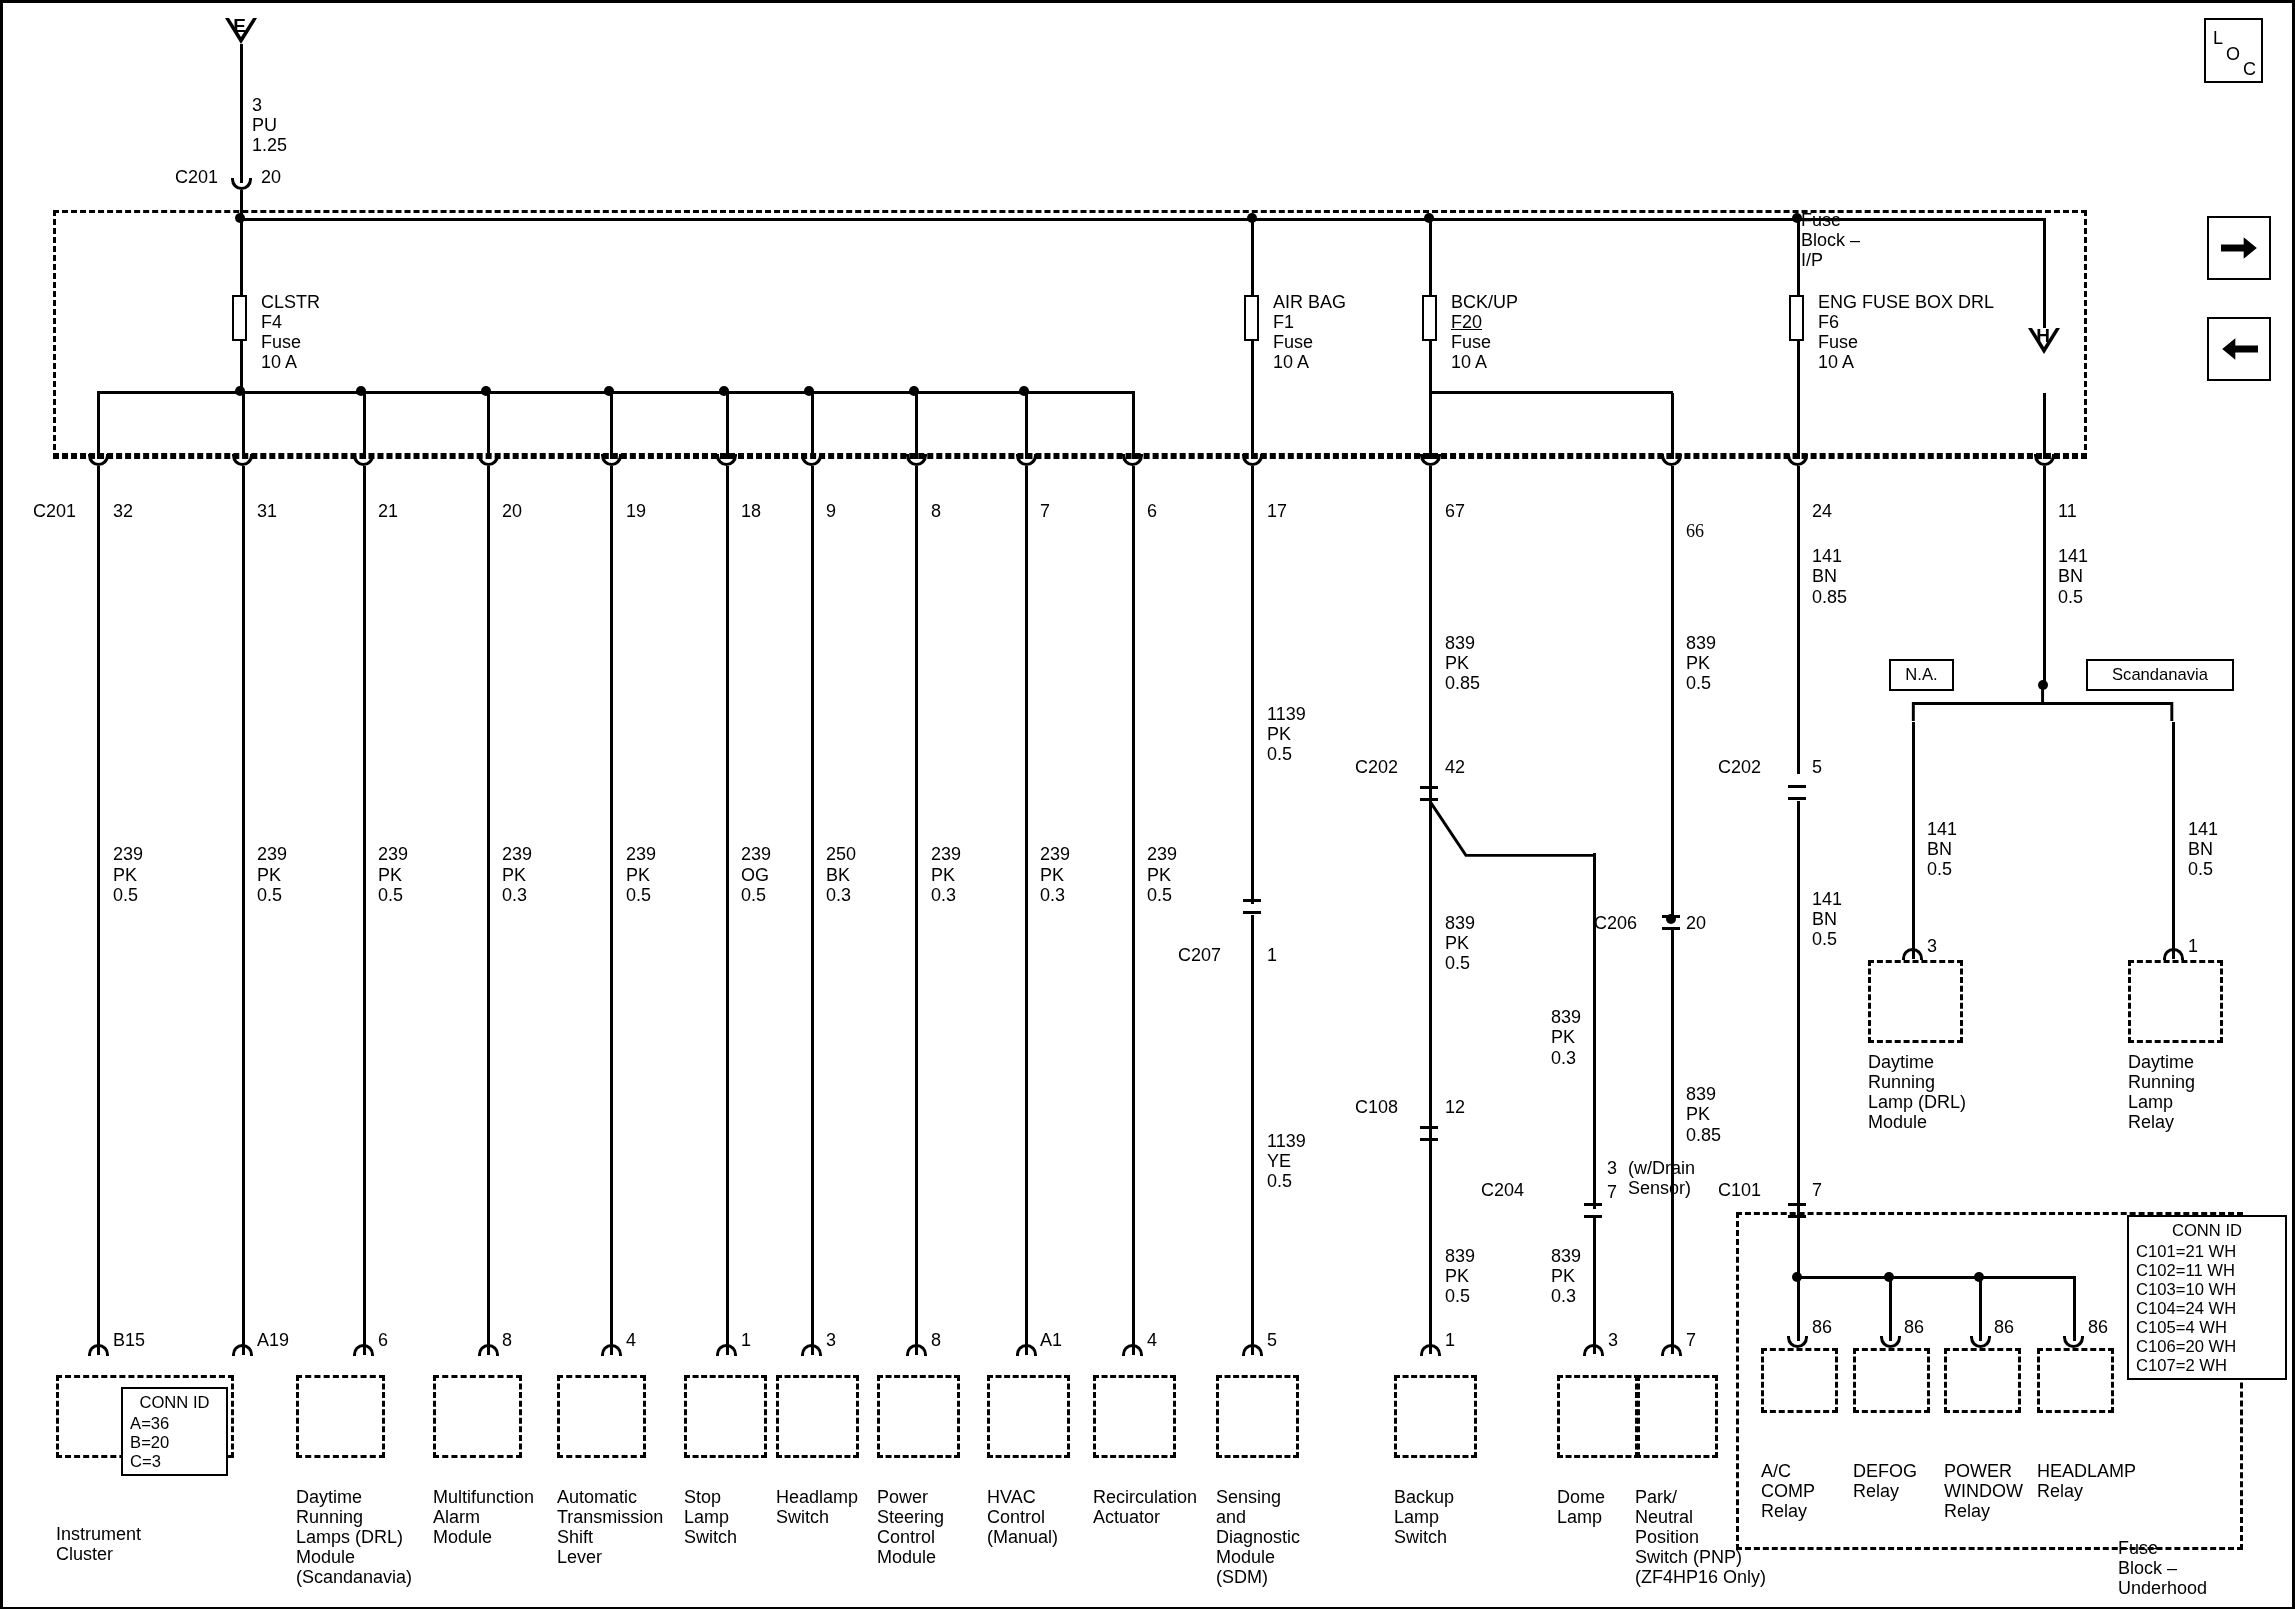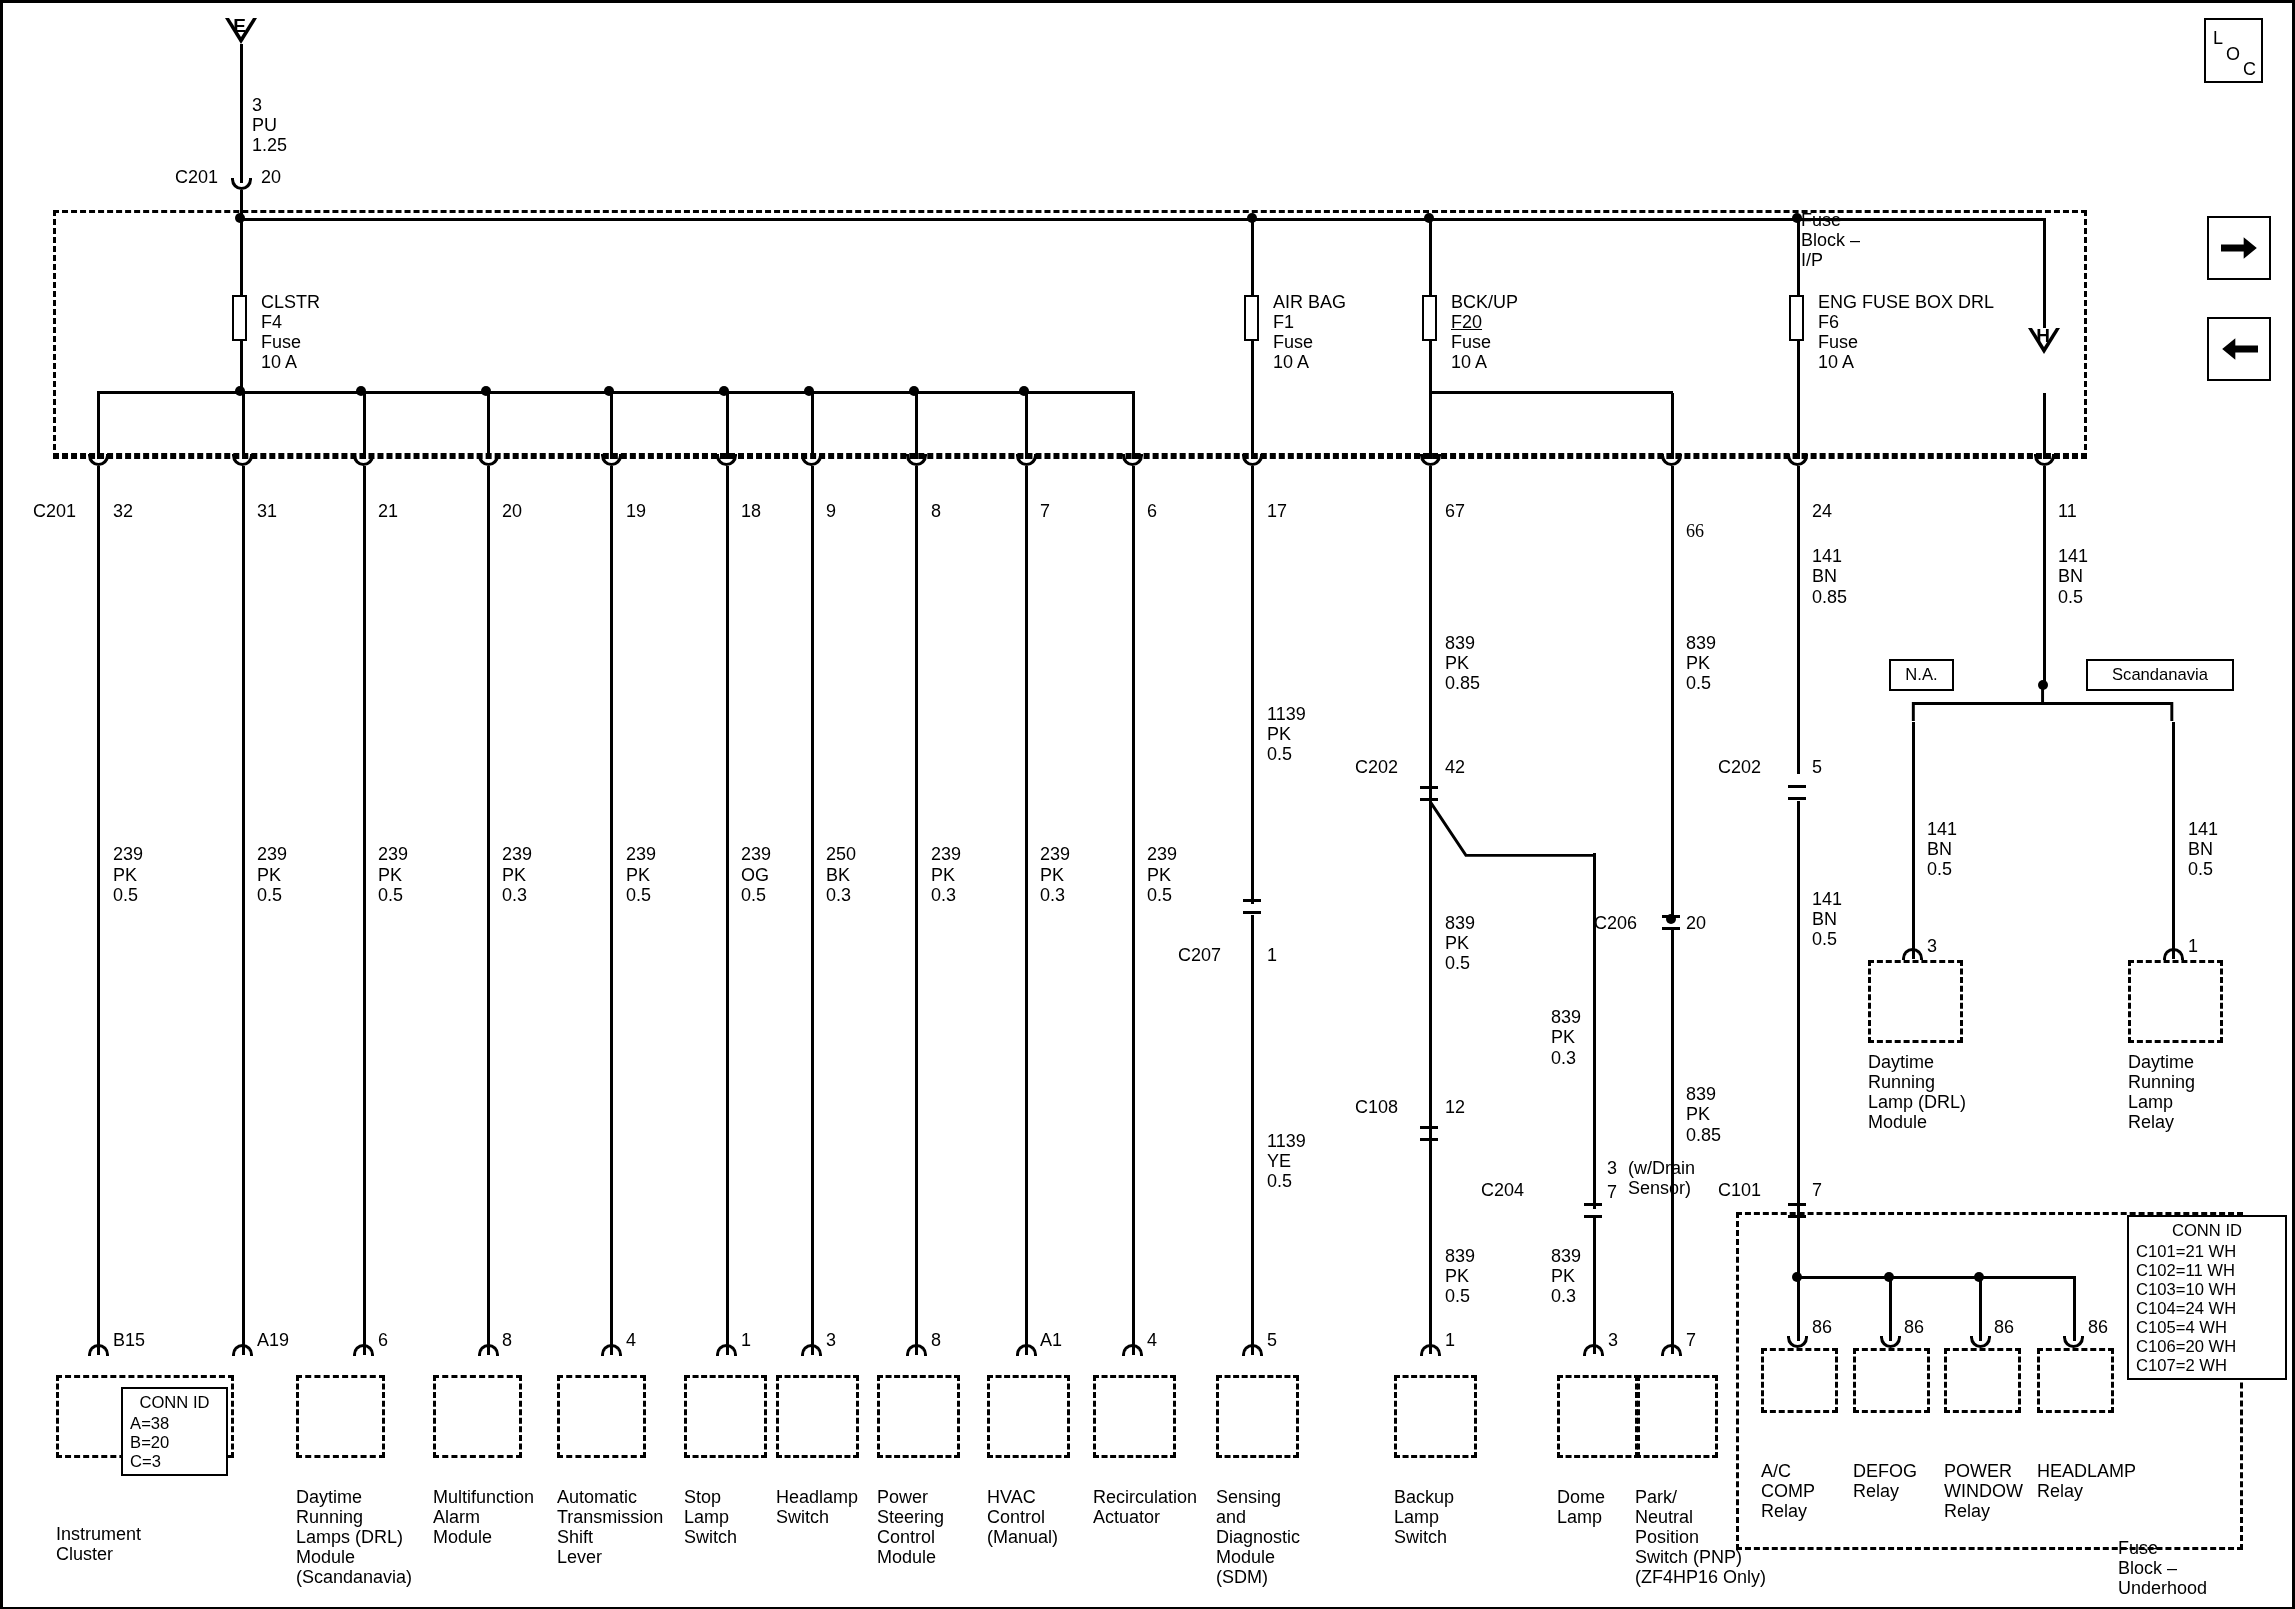--- a/index.html
+++ b/index.html
@@ -475,21 +475,21 @@
   <div class="lbl" style="left:2128px; top:1052px; line-height:20px;"><span>Daytime
 Running
 Lamp
 Relay</span></div>
 
   <div class="dashbox" style="left:56px; top:1375px; width:178px; height:83px;"></div>
   <div class="lbl" style="left:56px; top:1524px; line-height:20px;"><span>Instrument
 Cluster</span></div>
   <div class="connid" style="left:121px; top:1387px; width:107px;">
     <div class="title">CONN ID</div>
-    <div class="row">A=38</div>
+    <div class="row">A=36</div>
     <div class="row">B=20</div>
     <div class="row">C=3</div>
   </div>
 
   <div class="dashbox" style="left:296px; top:1375px; width:89px; height:83px;"></div>
   <div class="lbl" style="left:296px; top:1487px; line-height:20px;"><span>Daytime
 Running
 Lamps (DRL)
 Module
 (Scandanavia)</span></div>

